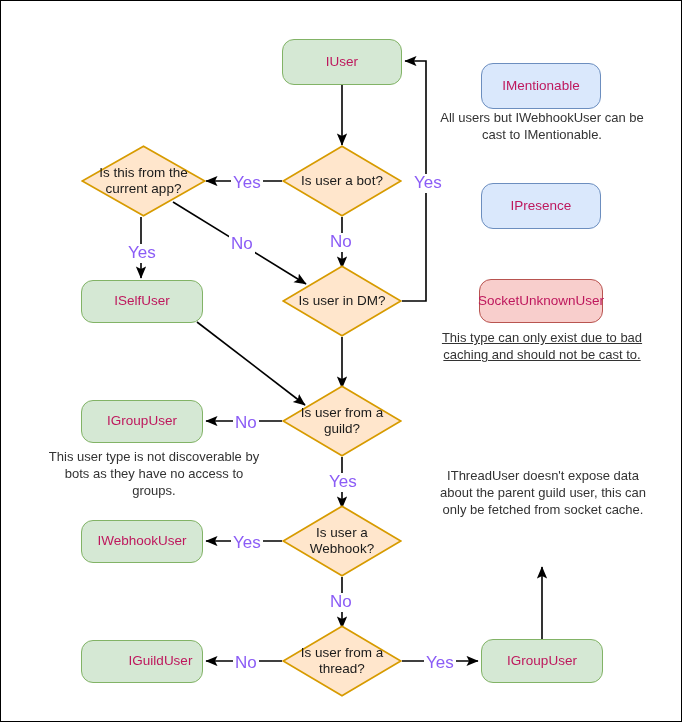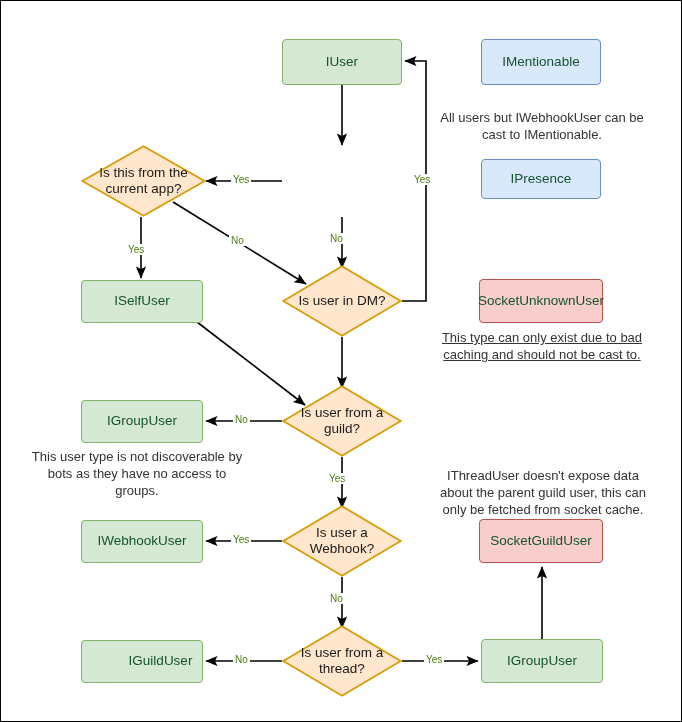--- a/index.html
+++ b/index.html
@@ -13,26 +13,26 @@
     overflow:hidden;
   }
   #edges{position:absolute;left:0;top:0;width:682px;height:722px;pointer-events:none;}
 
   .node{
     position:absolute;
     box-sizing:border-box;
     display:flex;align-items:center;justify-content:center;
     text-align:center;
     font-size:13.5px;
-    color:#14532d;
+    color:#be185d;
     line-height:1.25;
-    border-radius:4px;
+    border-radius:12px;
   }
   .node.green{background:#d5e8d4;border:1.4px solid #82b366;}
-  .node.blue {background:#dae8fc;border:1.4px solid #6c8ebf;}
+  .node.blue {background:#dae8fc;border:1.4px solid #6c8ebf;margin-top:24px;}
   .node.red  {background:#f8cecc;border:1.4px solid #b85450;}
 
   .diamond{
     position:absolute;
     box-sizing:border-box;
     display:flex;align-items:center;justify-content:center;
     text-align:center;
     font-size:13.5px;
     color:#1a1a1a;
     line-height:1.22;
@@ -47,22 +47,22 @@
   .caption{
     position:absolute;
     text-align:center;
     font-size:13px;
     color:#333333;
     line-height:1.32;
   }
 
   .edgelabel{
     position:absolute;
-    font-size:10px;
-    color:#4d7c0f;
+    font-size:17px;
+    color:#8b5cf6;
     background:#ffffff;
     padding:0 2px;
     line-height:1.1;
     white-space:nowrap;
   }
 </style>
 </head>
 <body>
 
 <div id="canvas">
@@ -110,59 +110,62 @@
   <div class="node green" style="left:281px;top:38px;width:120px;height:46px;">
     <span>IUser</span>
   </div>
 
   <div class="node blue" style="left:480px;top:38px;width:120px;height:46px;">
     <span>IMentionable</span>
   </div>
 
   <div class="caption" style="left:435px;top:88px;width:212px;margin-top:20px;">All users but IWebhookUser can be cast to IMentionable.</div>
 
-  <div class="node blue" style="left:480px;top:158px;width:120px;height:40px;">
+  <div class="node blue" style="left:480px;top:158px;width:120px;height:46px;">
     <span>IPresence</span>
   </div>
 
 
   <div class="node red" style="left:478px;top:278px;width:124px;height:44px;text-align:right;">
     <span>SocketUnknownUser</span>
   </div>
 
   <div class="caption" style="left:432px;top:328px;width:218px;text-decoration:underline;">This type can only exist due to bad caching and should not be cast to.</div>
 
   <div class="node green" style="left:80px;top:399px;width:122px;height:43px;">
     <span>IGroupUser</span>
   </div>
 
   <div class="node green" style="left:80px;top:279px;width:122px;height:43px;">
     <span>ISelfUser</span>
   </div>
 
-  <div class="caption" style="left:28px;top:447px;width:216px;">This user type is not discoverable by bots as they have no access to groups.</div>
+  <div class="caption" style="left:45px;top:447px;width:216px;">This user type is not discoverable by bots as they have no access to groups.</div>
 
   <div class="caption" style="left:432px;top:466px;width:220px;">IThreadUser doesn't expose data about the parent guild user, this can only be fetched from socket cache.</div>
 
-  <div class="node red" style="left:478px;top:518px;width:124px;height:44px;">
-    <span>SocketGuildUser</span>
-  </div>
 
   <div class="node green" style="left:80px;top:519px;width:122px;height:43px;">
     <span>IWebhookUser</span>
   </div>
 
   <div class="node green" style="left:80px;top:639px;width:122px;height:43px;padding-left:37px;">
     <span>IGuildUser</span>
   </div>
 
   <div class="node green" style="left:480px;top:638px;width:122px;height:44px;">
     <span>IGroupUser</span>
   </div>
 
+  <div class="diamond" style="left:281px;top:144px;width:120px;height:72px;">
+    <svg class="dshape" viewBox="0 0 120 72" preserveAspectRatio="none">
+      <polygon points="60,1.2 118.8,36 60,70.8 1.2,36" fill="#ffe6cc" stroke="#d79b00" stroke-width="1.8"></polygon>
+    </svg>
+    <span class="dlabel">Is user a bot?</span>
+  </div>
 
   <div class="diamond" style="left:80px;top:144px;width:125px;height:72px;">
     <svg class="dshape" viewBox="0 0 125 72" preserveAspectRatio="none">
       <polygon points="62.5,1.2 123.8,36 62.5,70.8 1.2,36" fill="#ffe6cc" stroke="#d79b00" stroke-width="1.8"></polygon>
     </svg>
     <span class="dlabel">Is this from the current app?</span>
   </div>
 
   <div class="diamond" style="left:281px;top:264px;width:120px;height:72px;">
     <svg class="dshape" viewBox="0 0 120 72" preserveAspectRatio="none">

